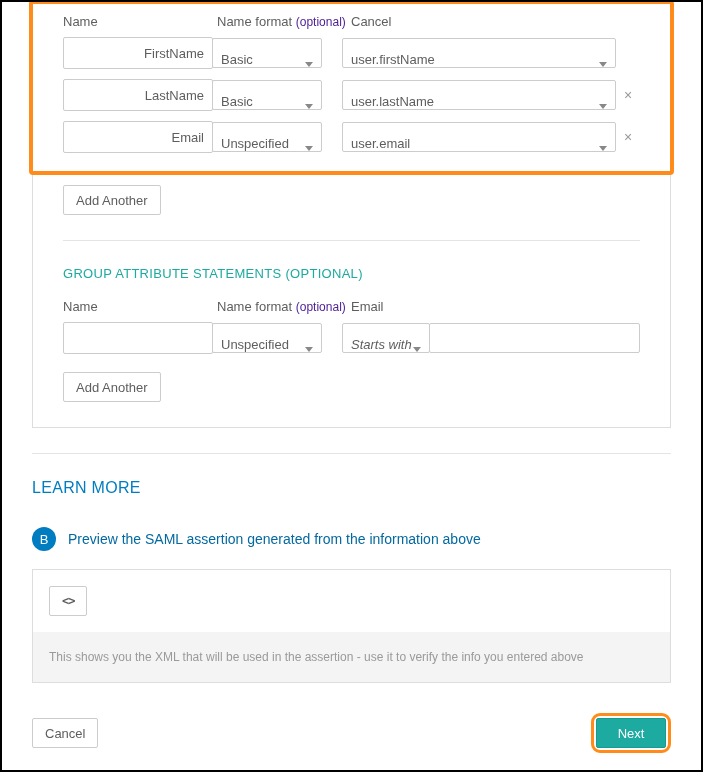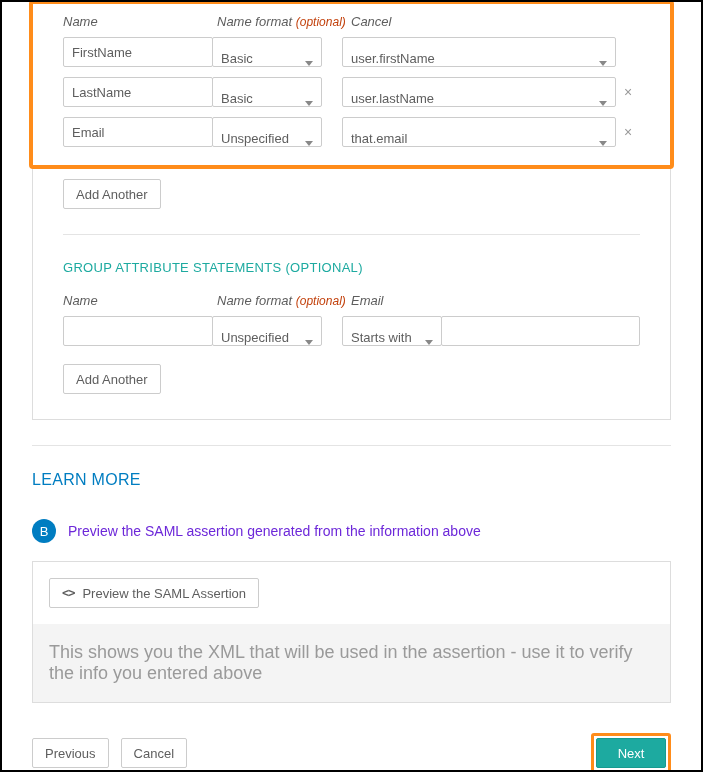--- a/index.html
+++ b/index.html
@@ -32,40 +32,40 @@
     border-radius: 4px;
     margin: -2px -34px 10px -34px;
     padding: 10px 30px 18px 30px;
   }
   .row-headers {
     display: flex;
     align-items: flex-end;
     font-size: 13px;
     color: #5e5e5e;
     margin-bottom: 8px;
-    font-style: italic;
   }
   .hdr-name { width: 154px; }
   .hdr-format { width: 134px; }
   .hdr-value { flex: 1; }
-  .optional { color: #c2410c; font-size: 12px; }
+  .optional { color: #4c1d95; font-size: 12px; }
   .attr-row {
     display: flex;
     align-items: center;
     margin-bottom: 10px;
     gap: 0;
   }
   .txt-input {
     height: 30px;
     border: 1px solid #ccc;
     border-radius: 2px;
-    padding: 8px 8px;
-    font-size: 13px;
-    color: #5e5e5e;
-    background: #fff;
+    padding: 15px 8px;
+    font-size: 13px;
+    color: #5e5e5e;
+    background: #fff;
+    text-align: right;
   }
   .name-input { width: 150px; margin-right: -1px;}
   .select {
     height: 30px;
     border: 1px solid #ccc;
     border-radius: 2px;
     background: #fff;
     display: flex;
     align-items: flex-end;
     justify-content: space-between;
@@ -83,21 +83,21 @@
     border-top: 5px solid #888;
   }
   .remove-x {
     width: 24px;
     text-align: center;
     color: #999;
     font-size: 14px;
     cursor: pointer;
   }
   .filter-wrap { display:flex; flex:1;}
-  .filter-select { width: 100px; margin-right:-1px;}
+  .filter-select { width: 88px; margin-right:-1px;font-style:italic;}
   .filter-input { flex:1; border: 1px solid #ccc; height:30px; border-radius:2px; padding:0 8px;}
   .btn {
     height: 30px;
     border: 1px solid #ccc;
     background: #fff;
     border-radius: 2px;
     padding: 0 12px;
     font-size: 13px;
     color: #5e5e5e;
     cursor: pointer;
@@ -144,46 +144,46 @@
     align-items:center;
     gap:12px;
     padding: 0 0 18px 0;
   }
   .step-badge {
     width:24px;height:24px;border-radius:50%;
     background:#007dc1;color:#fff;
     display:flex;align-items:center;justify-content:center;
     font-size:13px;font-weight:500;
   }
-  .step-text { color:#6d28d9; font-size:14px;}
+  .step-text { color:#0369a1; font-size:14px;}
   .preview-body {
     padding: 16px;
   }
   .preview-btn {
     height:30px;border:1px solid #ccc;background:#fff;
     border-radius:2px;padding:0 12px;font-size:13px;color:#5e5e5e;
     display:inline-flex;align-items:center;gap:8px;cursor:pointer;
   }
   .code-icon { font-family: monospace; font-weight:bold; font-size:12px; letter-spacing:-1px;}
   .preview-hint {
     background:#f4f4f4;
     padding:18px 16px;
     color:#9a9a9a;
-    font-size:18px;
+    font-size:12px;
   }
   .footer-row {
     margin: 30px 30px 0 30px;
     display:flex;
     justify-content:space-between;
     align-items:center;
   }
   .footer-left { display:flex; gap:12px;}
   .next-wrap {
     border:3px solid #ff8c1a;
-    border-radius:3px;
+    border-radius:9px;
     padding:2px;
   }
   .btn-next {
     height:30px;
     width:70px;
     background:#1daaa0;
     color:#fff;
     border:1px solid #179a90;
     border-radius:2px;
     font-size:13px;
@@ -235,21 +235,21 @@
           <div class="remove-x">×</div>
         </div>
 
         <div class="attr-row" style="margin-bottom:0">
           <input class="txt-input name-input" value="Email" style="">
           <div class="select format-select">
             <span>Unspecified</span>
             <span class="caret"></span>
           </div>
           <div class="select value-select">
-            <span>that.email</span>
+            <span>user.email</span>
             <span class="caret"></span>
           </div>
           <div class="remove-x">×</div>
         </div>
       </div>
 
       <button class="btn">Add Another</button>
 
       <hr class="divider">
 
@@ -291,30 +291,28 @@
 
       <div class="step-row">
         <div class="step-badge">B</div>
         <div class="step-text">Preview the SAML assertion generated from the information above</div>
       </div>
 
       <div class="preview-card">
         <div class="preview-body">
           <button class="preview-btn">
             <span class="code-icon">&lt;&gt;</span>
-            <span>Preview the SAML Assertion</span>
           </button>
         </div>
         <div class="preview-hint">This shows you the XML that will be used in the assertion - use it to verify the info you entered above</div>
       </div>
     </div>
 
     <div class="footer-row">
       <div class="footer-left">
-        <button class="btn">Previous</button>
         <button class="btn">Cancel</button>
       </div>
       <div class="next-wrap">
         <div class="btn-next">Next</div>
       </div>
     </div>
 
   </div>
 </div>
 

